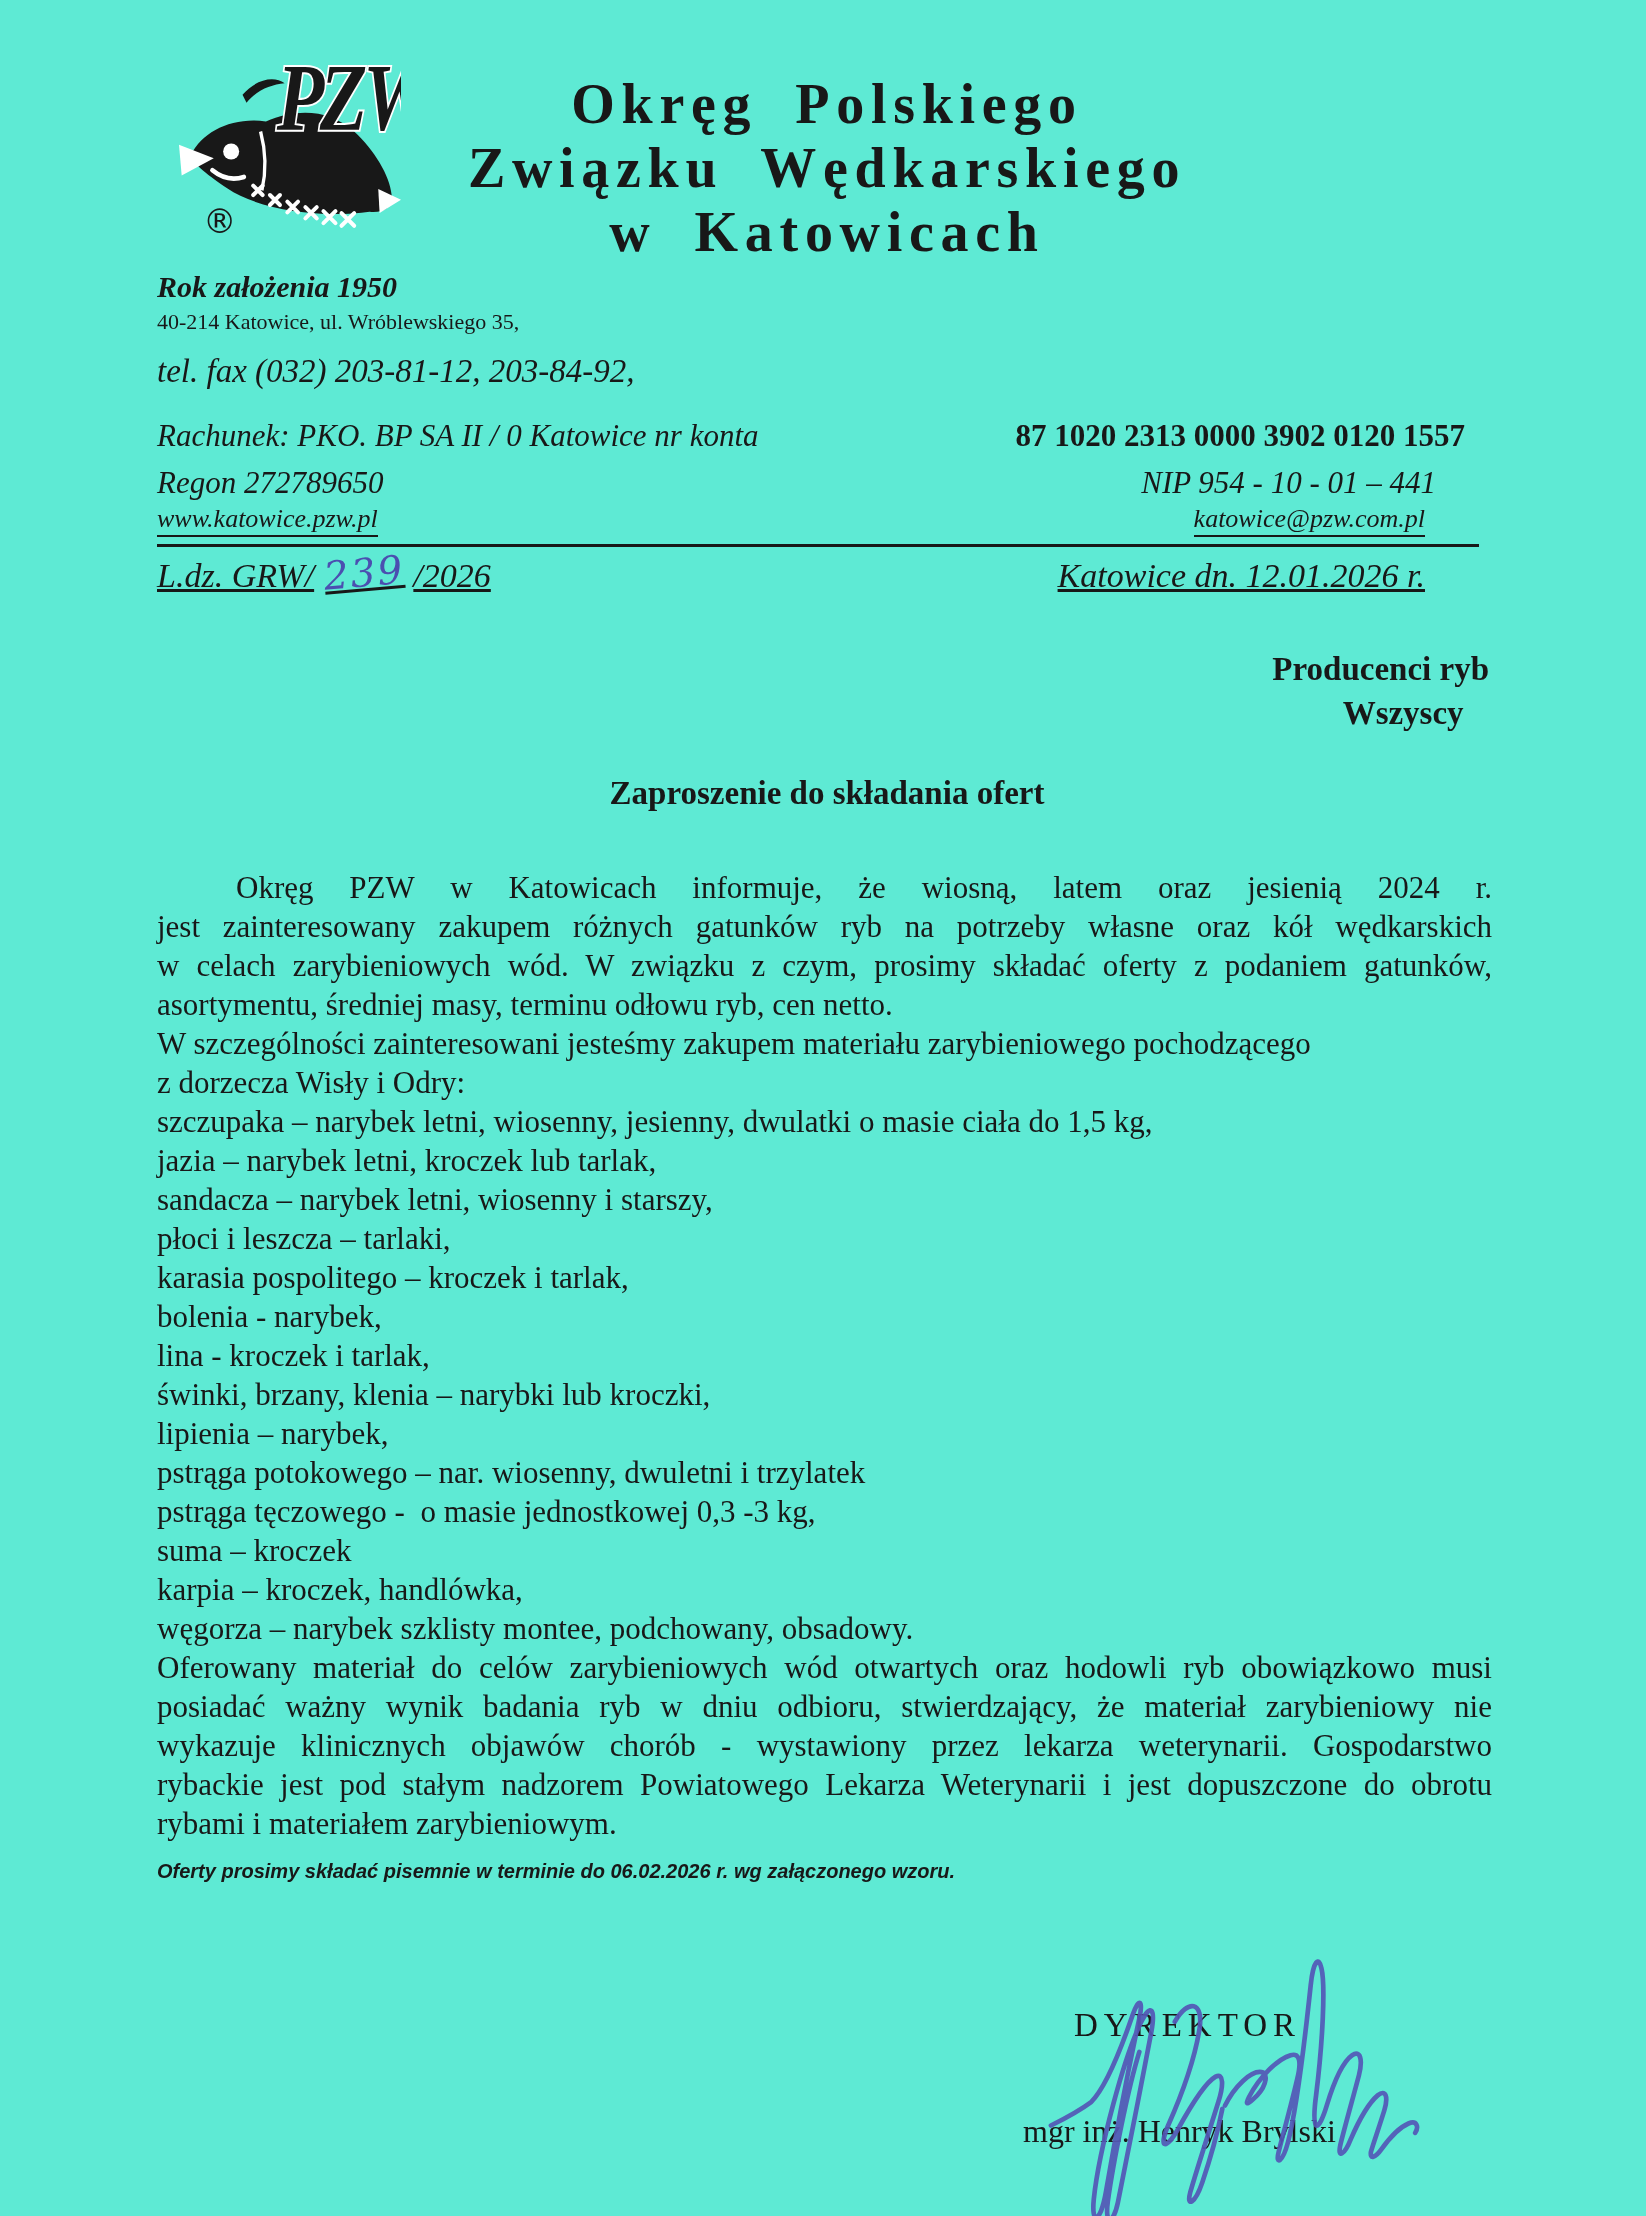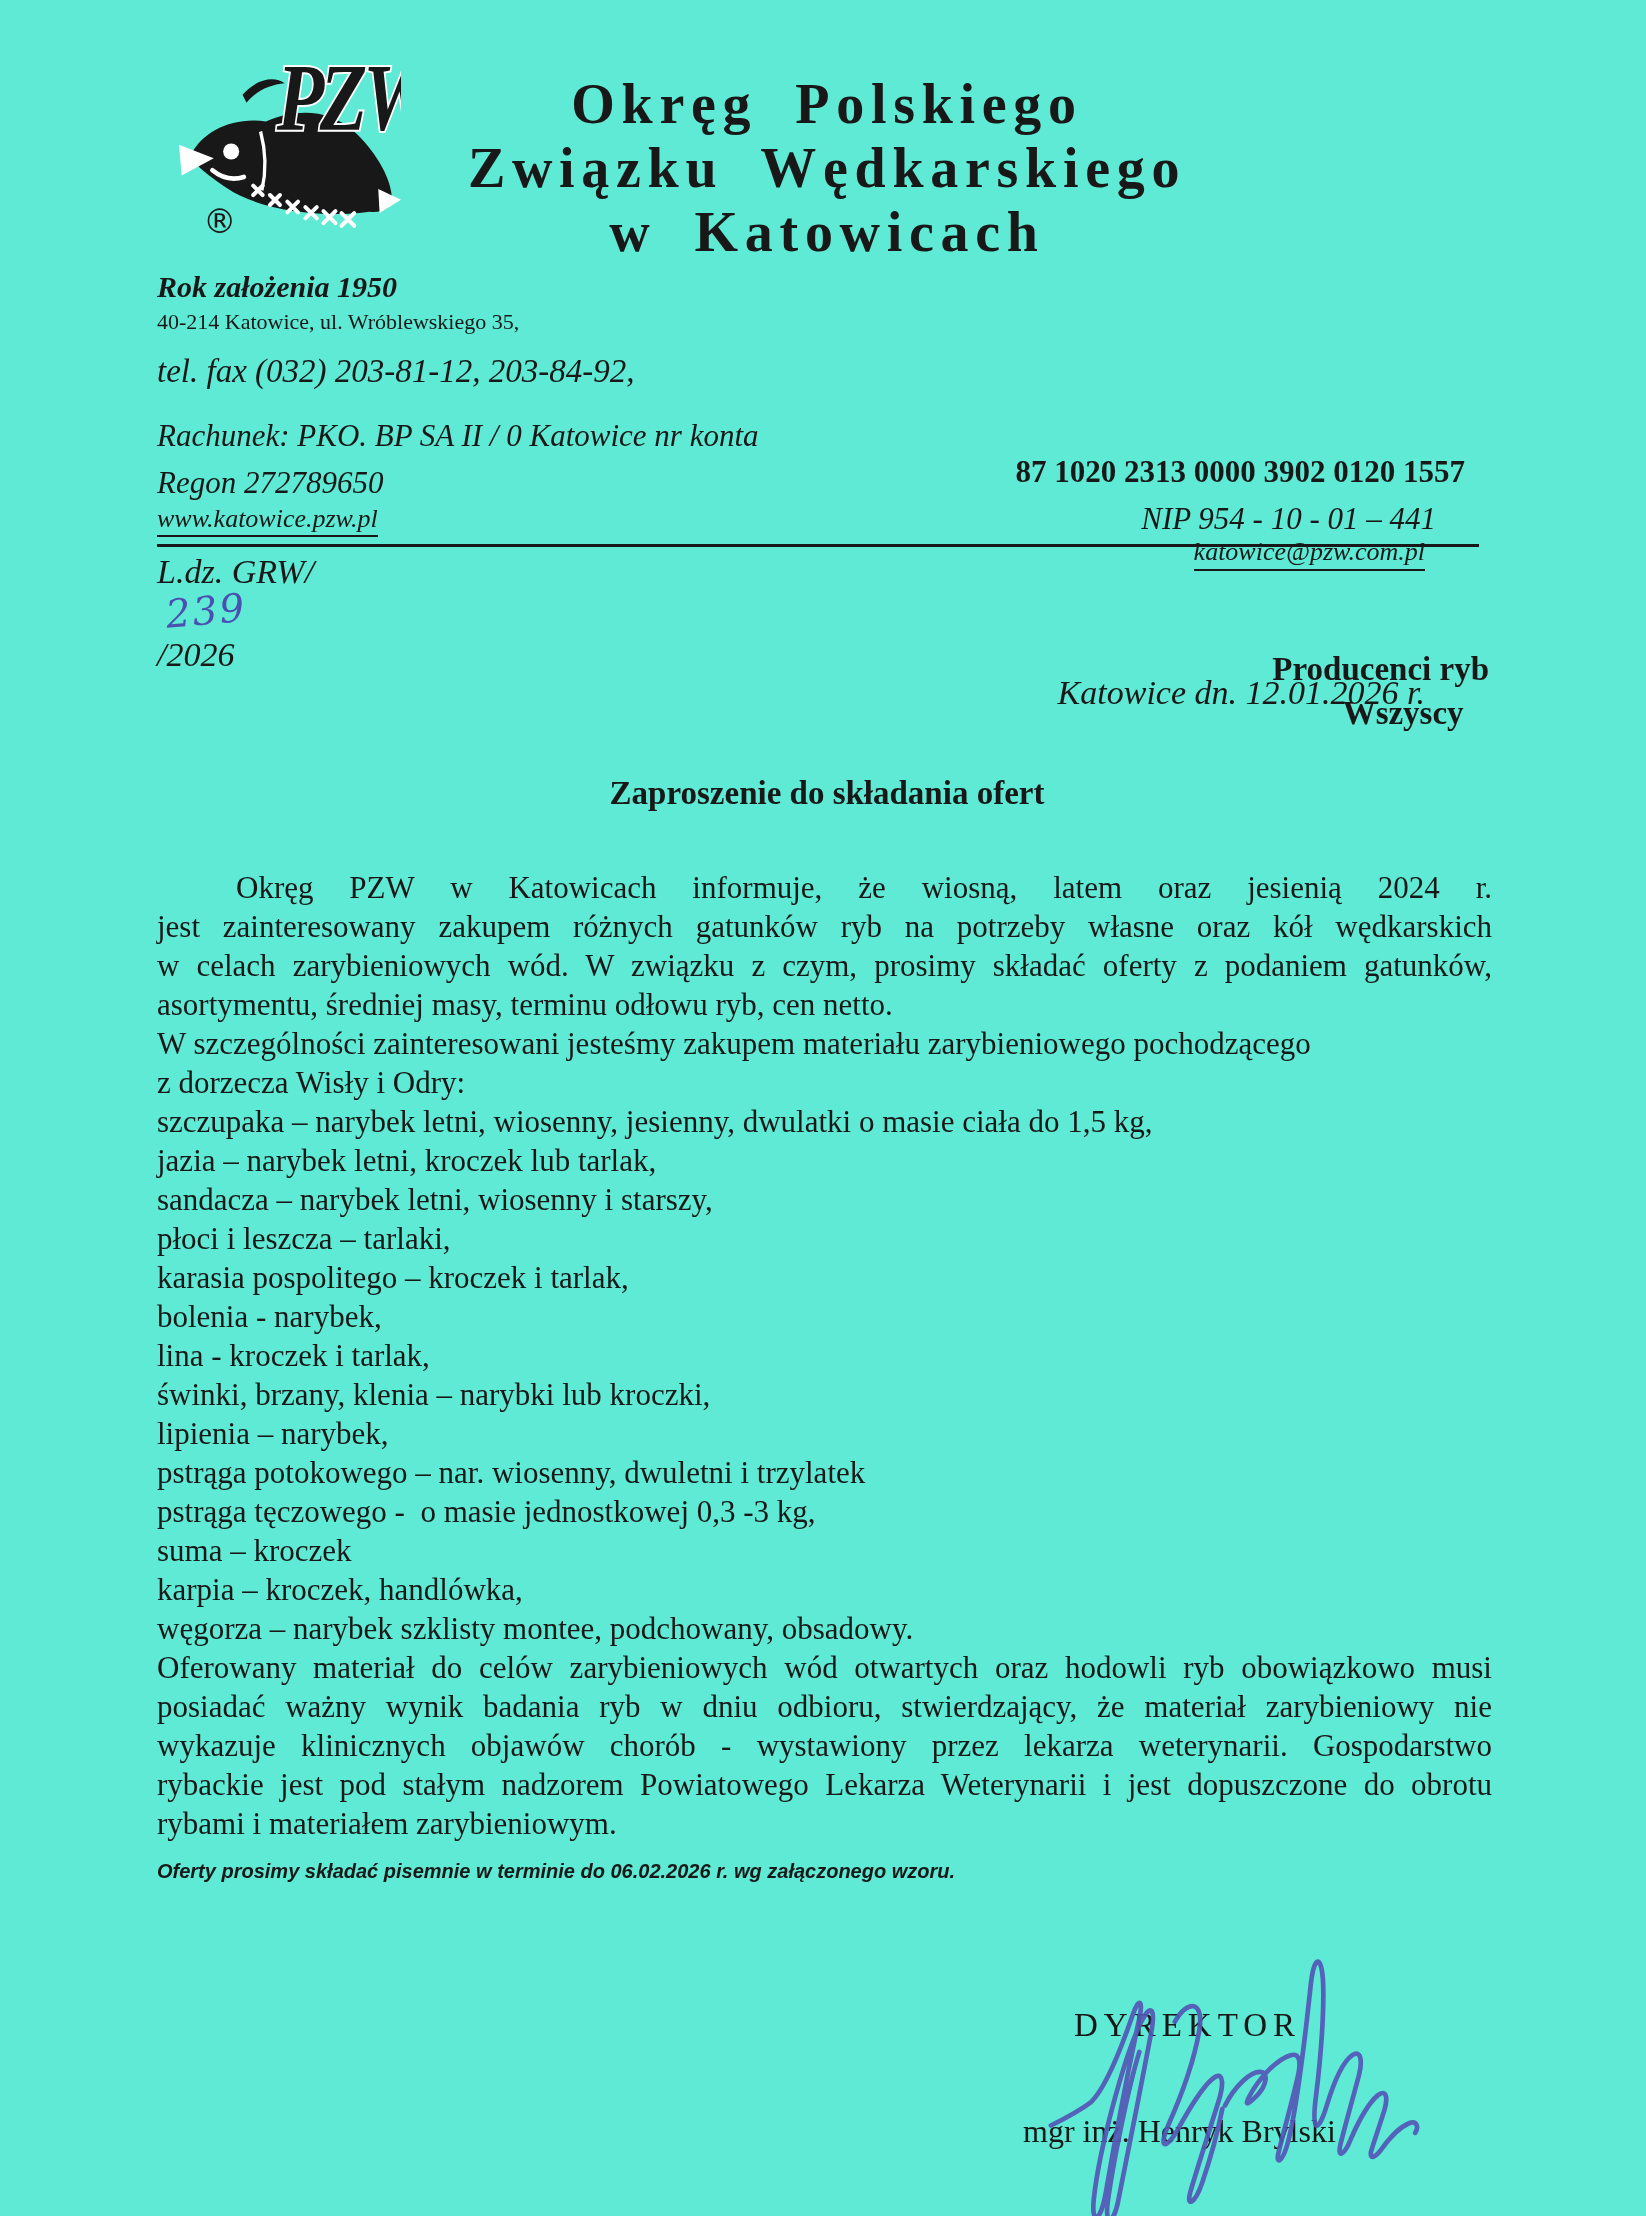--- a/index.html
+++ b/index.html
@@ -16,21 +16,21 @@
   .org-title{
     position:absolute;left:325px;top:72px;width:1004px;
     text-align:center;font-weight:700;font-size:56px;line-height:64px;
     letter-spacing:6.7px;word-spacing:17.4px;
   }
   .founded{position:absolute;left:157px;top:270px;font-size:30px;font-weight:700;font-style:italic;}
   .addr{position:absolute;left:157px;top:309px;font-size:22px;}
   .phone{position:absolute;left:157px;top:353px;font-size:33px;font-style:italic;}
 
   .infoband{position:absolute;left:157px;width:1335px;}
-  .row{display:flex;align-items:flex-start;flex-direction:column;}
+  .row{display:flex;align-items:center;}
   .bank-row{top:418px;font-size:31px;}
   .bank-label{font-style:italic;}
   .bank-number{margin-left:auto;margin-right:27px;font-weight:700;letter-spacing:0px;}
   .regon-row{top:465px;font-size:31px;font-style:italic;}
   .nip{margin-left:auto;margin-right:56px;}
   .web-row{top:504px;font-size:26px;font-style:italic;}
   .uline{border-bottom:2.7px solid #181818;padding-bottom:1.3px;}
   .email{margin-left:auto;margin-right:67px;}
   .rule{position:absolute;left:157px;top:544px;width:1322px;height:3.3px;background:#181818;}
   .ref-row{top:553px;font-size:34px;font-style:italic;}
@@ -121,21 +121,21 @@
   <div class="infoband row regon-row" style="position:absolute;">
     <span>Regon 272789650</span>
     <span class="nip">NIP  954 - 10 - 01 – 441</span>
   </div>
   <div class="infoband row web-row" style="position:absolute;">
     <span class="uline">www.katowice.pzw.pl</span>
     <span class="uline email">katowice@pzw.com.pl</span>
   </div>
   <div class="rule"></div>
 
-  <div class="infoband row ref-row" style="position:absolute;">
+  <div class="infoband row ref-row" style="position:absolute;text-decoration:underline;">
     <span>L.dz. GRW/</span>
     <span class="hand-number">239</span>
     <span>/2026</span>
     <span class="place-date">Katowice dn. 12.01.2026 r.</span>
   </div>
 
   <div class="recipient">
     <div>Producenci ryb</div>
     <div class="second">Wszyscy</div>
   </div>

